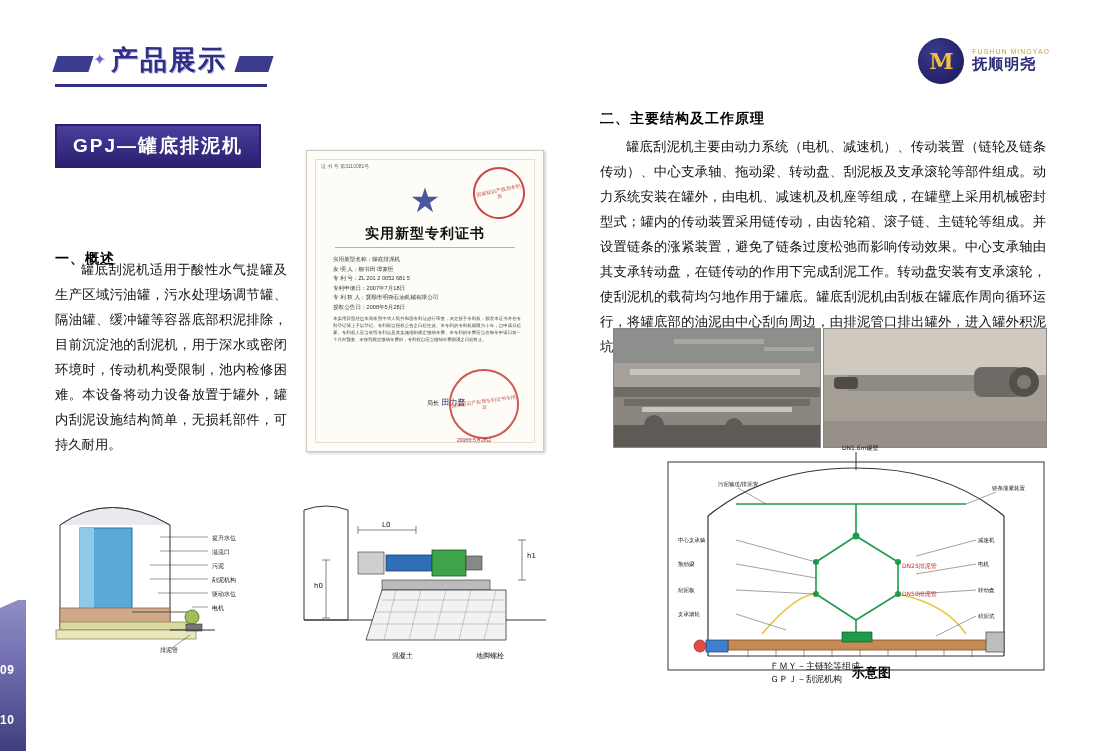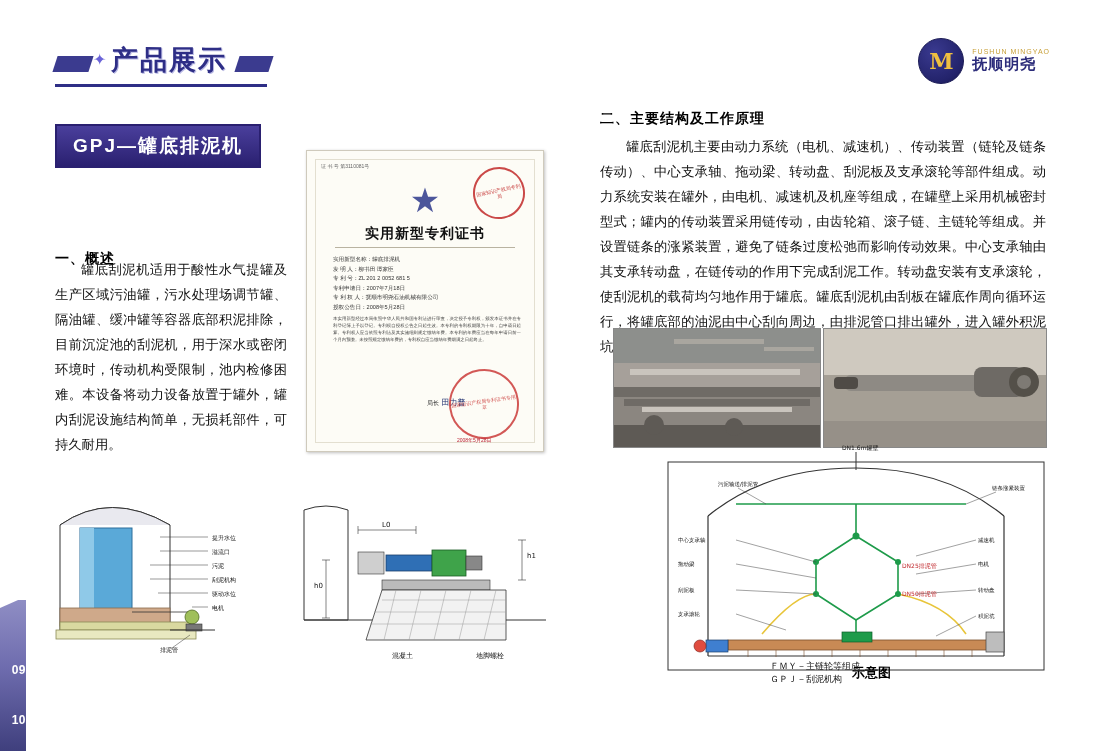--- a/index.html
+++ b/index.html
@@ -15,21 +15,21 @@
   
   .edge-band{
     position:absolute;left:0;top:600px;width:26px;height:151px;
     background:linear-gradient(180deg,#8f8ec4 0%, #6e6cae 45%, #3f3f7d 100%);
   }
   .edge-band:before{
     content:"";position:absolute;left:0;top:-22px;width:26px;height:30px;
     background:#ffffff;transform:skewY(-24deg);transform-origin:left top;
   }
   .page-num{
-    position:absolute;left:0;width:26px;text-align:right;
+    position:absolute;left:0;width:26px;text-align:left;
     color:#ffffff;font-size:12px;font-weight:bold;letter-spacing:0.5px;
   }
   .page-num.n1{top:663px;}
   .page-num.n2{top:713px;}
 
   
   .hdr-banner{position:absolute;left:55px;top:38px;width:210px;height:42px;}
   .hdr-banner .bar-left{
     position:absolute;left:0;top:18px;width:36px;height:16px;
     background:#3b3b8f;transform:skewX(-18deg);

